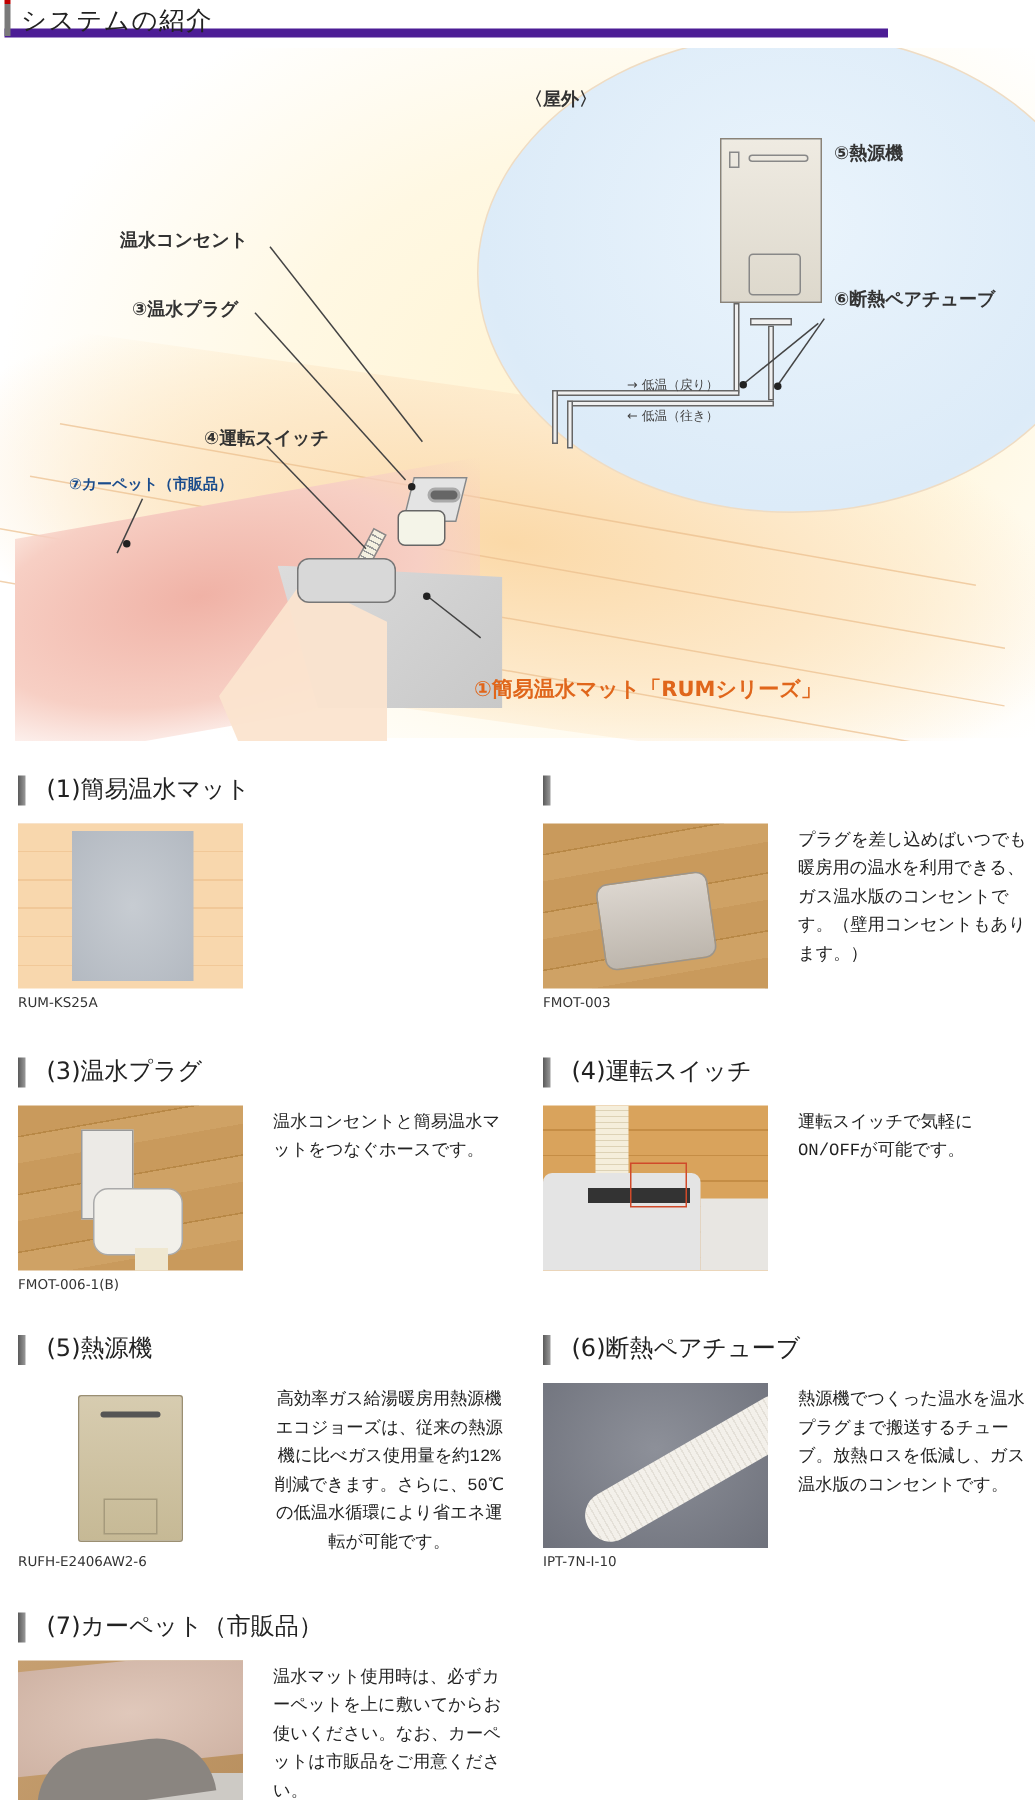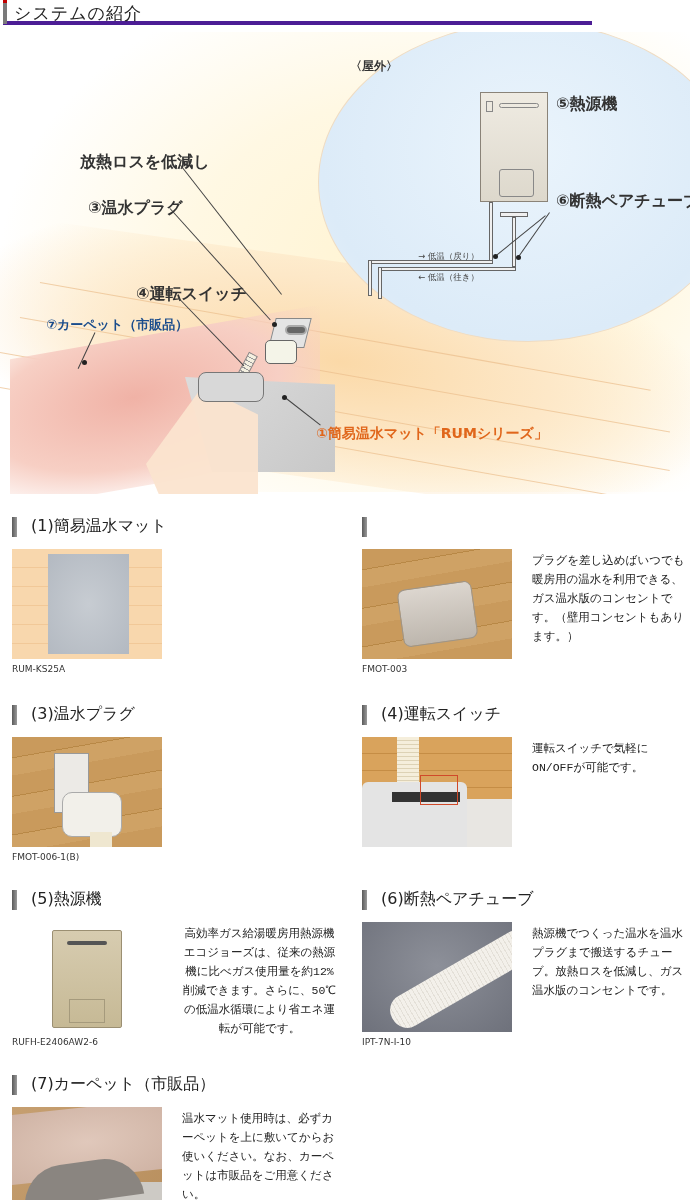--- a/index.html
+++ b/index.html
@@ -6,21 +6,21 @@
   body {
     width: 690px; height: 1200px; overflow: hidden;
     background: #ffffff;
     font-family: "DejaVu Sans", "Liberation Sans", sans-serif;
     color: #333333;
     position: relative;
   }
   
   .page-title {
     position: absolute; left: 3px; top: 0; width: 589px; height: 25px;
-    border-bottom: 4px solid #4c1d95;
+    border-bottom: 6px solid #4c1d95;
     text-align: center;
   }
   .page-title .bar {
     position: absolute; left: 0; top: 0; width: 4px; height: 24px;
     background: linear-gradient(#c00000 0 3px, #7a7a7a 3px);
   }
   .page-title .text {
     position: absolute; left: 11px; top: 2px;
     font-size: 17px; color: #222; letter-spacing: 1px;
   }
@@ -99,24 +99,24 @@
   .illus .heater .win {
     position: absolute; left: 5px; top: 8px; width: 7px; height: 11px; border: 1px solid #888;
   }
   .illus .heater .panel {
     position: absolute; left: 18px; top: 76px; width: 35px; height: 28px; border: 1px solid #888; border-radius: 3px;
   }
   .illus .pipe {
     position: absolute; border: 1px solid #666; background: #f0f0f0;
   }
   .lbl {
-    position: absolute; font-weight: bold; font-size: 16px; color: #333; white-space: nowrap;
-  }
-  .lbl.blue { color: #1a4c8c; font-size: 13px; }
-  .lbl.orange { color: #e0661b; font-size: 14px; }
+    position: absolute; font-weight: bold; font-size: 12px; color: #333; white-space: nowrap;
+  }
+  .lbl.blue { color: #1a4c8c; font-size: 10px; }
+  .lbl.orange { color: #e0661b; font-size: 14px; margin-top: 26px; }
   .lbl.small { font-weight: normal; font-size: 8.5px; color: #444; }
   .lbl.outdoor-lbl { font-size: 12px; }
   .leader {
     position: absolute; height: 1px; background: #444; transform-origin: left center;
   }
   .dot { position: absolute; width: 5px; height: 5px; border-radius: 50%; background: #222; }
 
   
   .section {
     position: absolute; width: 330px;
@@ -210,21 +210,21 @@
   <div class="pipe" style="left:512px;top:185px;width:4px;height:50px;"></div>
   <div class="pipe" style="left:500px;top:180px;width:28px;height:5px;"></div>
   <div class="pipe" style="left:368px;top:228px;width:125px;height:4px;"></div>
   <div class="pipe" style="left:378px;top:235px;width:138px;height:4px;"></div>
   <div class="pipe" style="left:368px;top:228px;width:4px;height:36px;"></div>
   <div class="pipe" style="left:378px;top:235px;width:4px;height:32px;"></div>
 
   <div class="lbl outdoor-lbl" style="left:350px;top:26px;text-align:center;">〈屋外〉</div>
   <div class="lbl" style="left:556px;top:62px;">⑤熱源機</div>
   <div class="lbl" style="left:556px;top:159px;">⑥断熱ペアチューブ</div>
-  <div class="lbl" style="left:80px;top:120px;">放熱ロスを低減し</div>
+  <div class="lbl" style="left:80px;top:120px;">温水コンセント</div>
   <div class="lbl" style="left:88px;top:166px;">③温水プラグ</div>
   <div class="lbl" style="left:136px;top:252px;">④運転スイッチ</div>
   <div class="lbl blue" style="left:46px;top:284px;">⑦カーペット（市販品）</div>
   <div class="lbl orange" style="left:316px;top:393px;">①簡易温水マット「RUMシリーズ」</div>
   <div class="lbl small" style="left:418px;top:219px;">→ 低温（戻り）</div>
   <div class="lbl small" style="left:418px;top:240px;">← 低温（往き）</div>
 
   <div class="leader" style="left:180px;top:132px;width:165px;transform:rotate(52deg);"></div>
   <div class="leader" style="left:170px;top:176px;width:150px;transform:rotate(48deg);"></div>
   <div class="leader" style="left:178px;top:265px;width:95px;transform:rotate(46deg);"></div>
@@ -265,20 +265,21 @@
 <div class="section" style="left:12px;top:703px;">
   <div class="hdr">
     <div class="bar"></div>
     <div class="title">(3)温水プラグ</div>
   </div>
   <div class="photo ph-wood ph-plug">
       <div class="p1"></div>
       <div class="p2"></div>
       <div class="p3"></div>
     </div>
+  <div class="desc">温水コンセントと簡易温水マットをつなぐホースです。</div>
   <div class="model">FMOT-006-1(B)</div>
 </div>
 
 <div class="section" style="left:362px;top:703px;">
   <div class="hdr">
     <div class="bar"></div>
     <div class="title">(4)運転スイッチ</div>
   </div>
   <div class="photo ph-switch">
     <div class="hose"></div>

